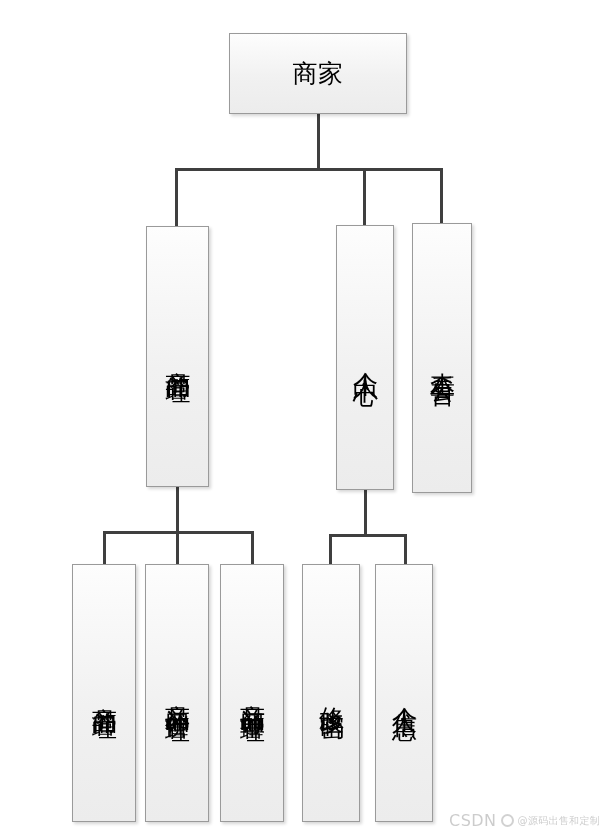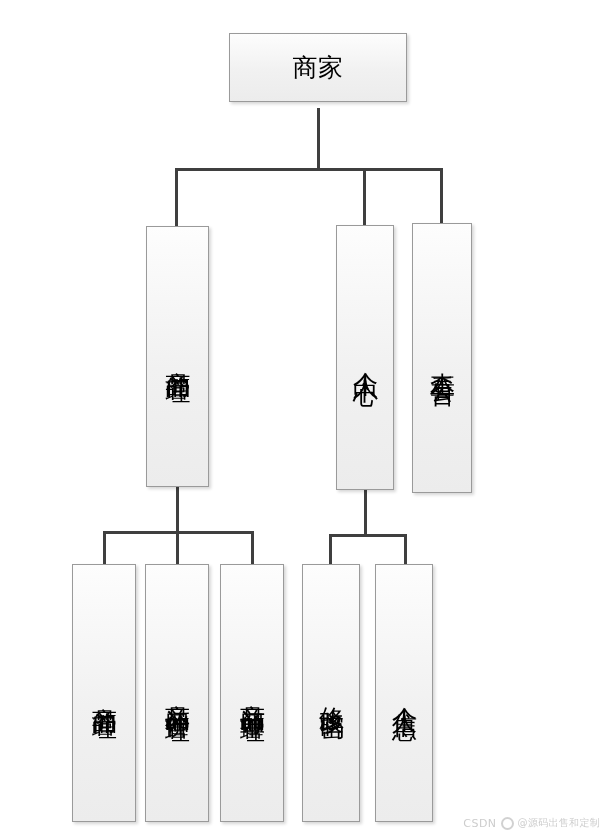--- a/index.html
+++ b/index.html
@@ -63,21 +63,21 @@
     right: 6px;
     bottom: 6px;
     display: flex;
     align-items: center;
     gap: 4px;
     opacity: 0.45;
     filter: blur(0.35px);
     user-select: none;
   }
   #watermark .wm-brand {
-    font-size: 11px;
+    font-size: 16px;
     color: #8f8f8f;
     letter-spacing: 0.5px;
   }
   #watermark .wm-text {
     font-size: 10px;
     color: #8f8f8f;
     letter-spacing: 0.3px;
   }
   #watermark .wm-mark {
     width: 9px;
@@ -106,21 +106,21 @@
   <div class="line h" style="left:103px; top:531px; width:151px;"></div>
   <div class="line v" style="left:103px; top:531px; height:33px;"></div>
   <div class="line v" style="left:176px; top:531px; height:33px;"></div>
   <div class="line v" style="left:251px; top:531px; height:33px;"></div>
 
   <div class="line v" style="left:364px; top:490px; height:46px;"></div>
   <div class="line h" style="left:329px; top:534px; width:78px;"></div>
   <div class="line v" style="left:329px; top:534px; height:30px;"></div>
   <div class="line v" style="left:404px; top:534px; height:30px;"></div>
 
-  <div class="node horiz" style="left:229px; top:33px; width:178px; height:69px;">
+  <div class="node horiz" style="left:229px; top:33px; width:178px; height:81px;">
     <span class="label">商家</span>
   </div>
 
   <div class="node vert" style="left:146px; top:226px; width:63px; height:261px;">
     <span class="label">商品管理</span>
   </div>
 
   <div class="node vert" style="left:336px; top:225px; width:58px; height:265px;">
     <span class="label">个人中心</span>
   </div>

